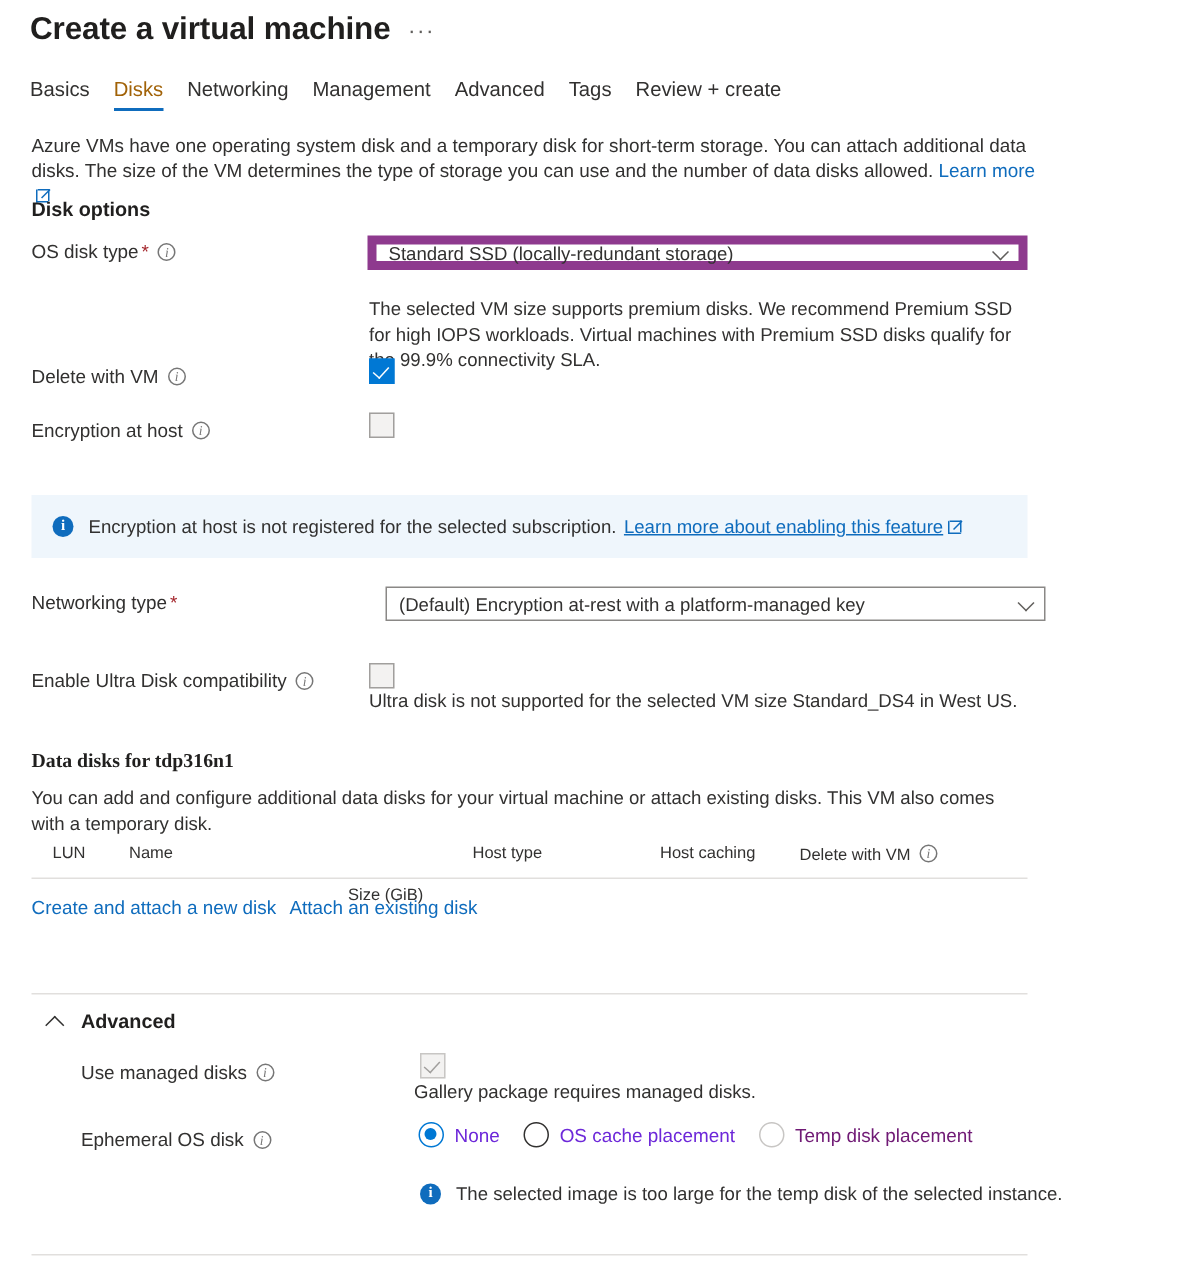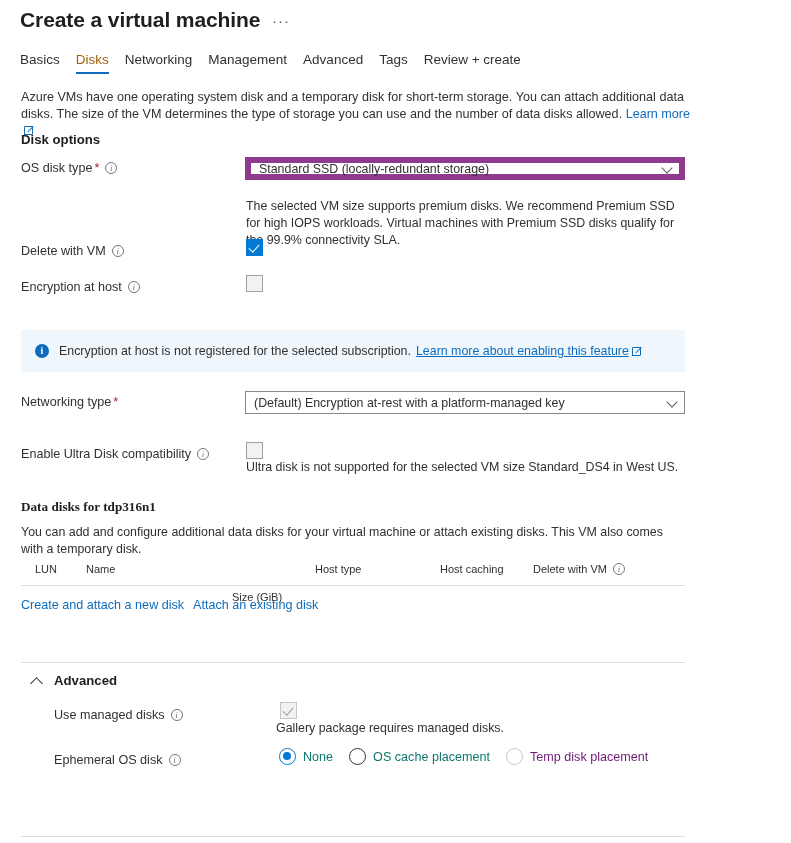--- a/index.html
+++ b/index.html
@@ -155,21 +155,21 @@
     width: 17px; height: 17px; border-radius: 50%;
     border: 1.4px solid #323130; position: relative; margin-right: 7px;
     flex: 0 0 17px; background: #fff;
   }
   .radio.selected { border-color: #0078d4; border-width: 1.4px; }
   .radio.selected::after {
     content: ""; position: absolute; left: 3px; top: 3px;
     width: 8px; height: 8px; border-radius: 50%; background: #0078d4;
   }
   .radio.disabled { border-color: #c8c6c4; }
-  .radio-label { font-size: 12.6px; color: #0f766e; white-space: nowrap; }
+  .radio-label { font-size: 12.6px; color: #6d28d9; white-space: nowrap; }
   .radio-label.disabled { color: #701a75; text-align: right; }
 
   .note-row {
     position: absolute; display: flex; align-items: center;
     font-size: 12.4px; color: #323130;
   }
 </style>
 </head>
 <body>
 
@@ -234,21 +234,21 @@
     <span>Encryption at host is not registered for the selected subscription.</span>
     <a class="link underline" href="#" style="margin-left:5px;"><span>Learn more about enabling this feature</span></a>
       <span class="ext-icon">
         <i></i>
       </span>
   </div>
 
   <div class="lbl" style="left:21px; top:395px;">
     <span>Networking type</span><span class="req">*</span>
   </div>
-  <div class="combo" style="left:245px; top:391px; width:440px;">
+  <div class="combo" style="left:257px; top:391px; width:440px;">
     <span>(Default) Encryption at-rest with a platform-managed key</span>
     <span class="chev"></span>
   </div>
 
   <div class="lbl" style="left:21px; top:447px;">
     <span>Enable Ultra Disk compatibility</span><span class="info-ico"></span>
   </div>
   <div class="cbox empty" style="left:246px; top:442px;"></div>
   <div class="helptext" style="left:246px; top:459px; width:440px;">Ultra disk is not supported for the selected VM size Standard_DS4 in West US.</div>
 
@@ -290,16 +290,20 @@
     <div class="radio-opt">
       <span class="radio"></span>
       <span class="radio-label">OS cache placement</span>
     </div>
     <div class="radio-opt">
       <span class="radio disabled"></span>
       <span class="radio-label disabled">Temp disk placement</span>
     </div>
   </div>
 
+  <div class="note-row" style="left:280px; top:789px;">
+    <span class="info-badge"></span>
+    <span>The selected image is too large for the temp disk of the selected instance.</span>
+  </div>
 
   <div class="divider" style="left:21px; top:836px; width:664px;"></div>
 
 </div>
 
 </body></html>

